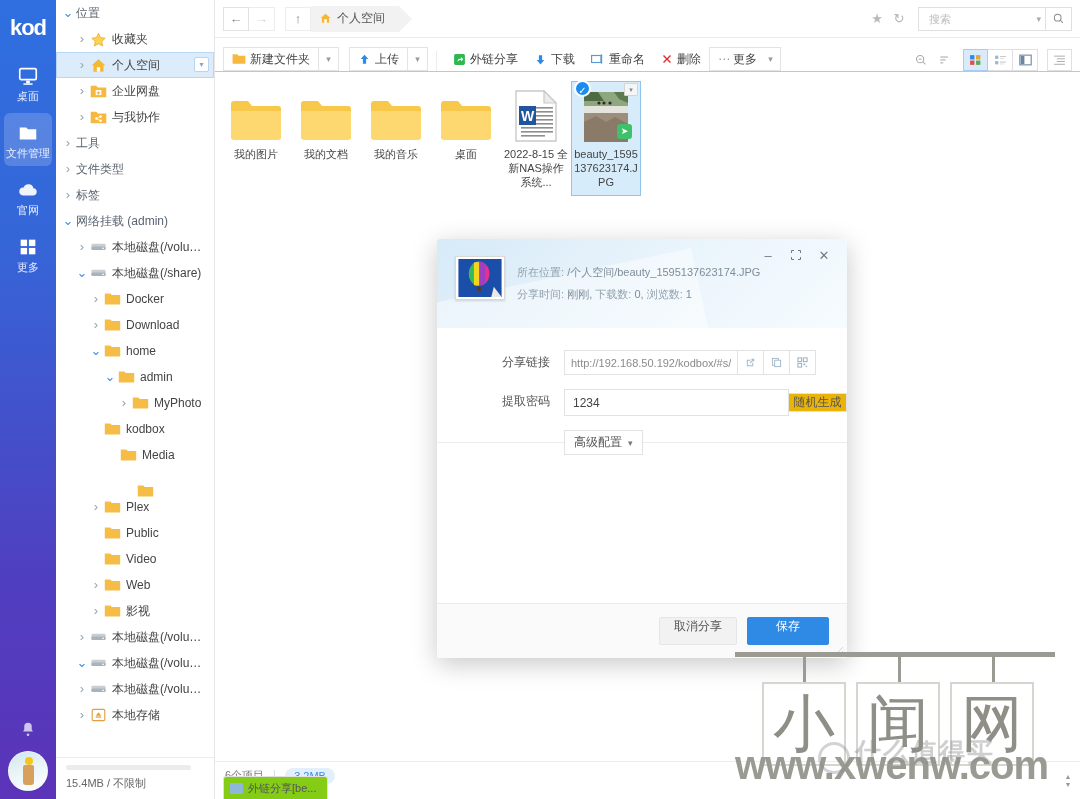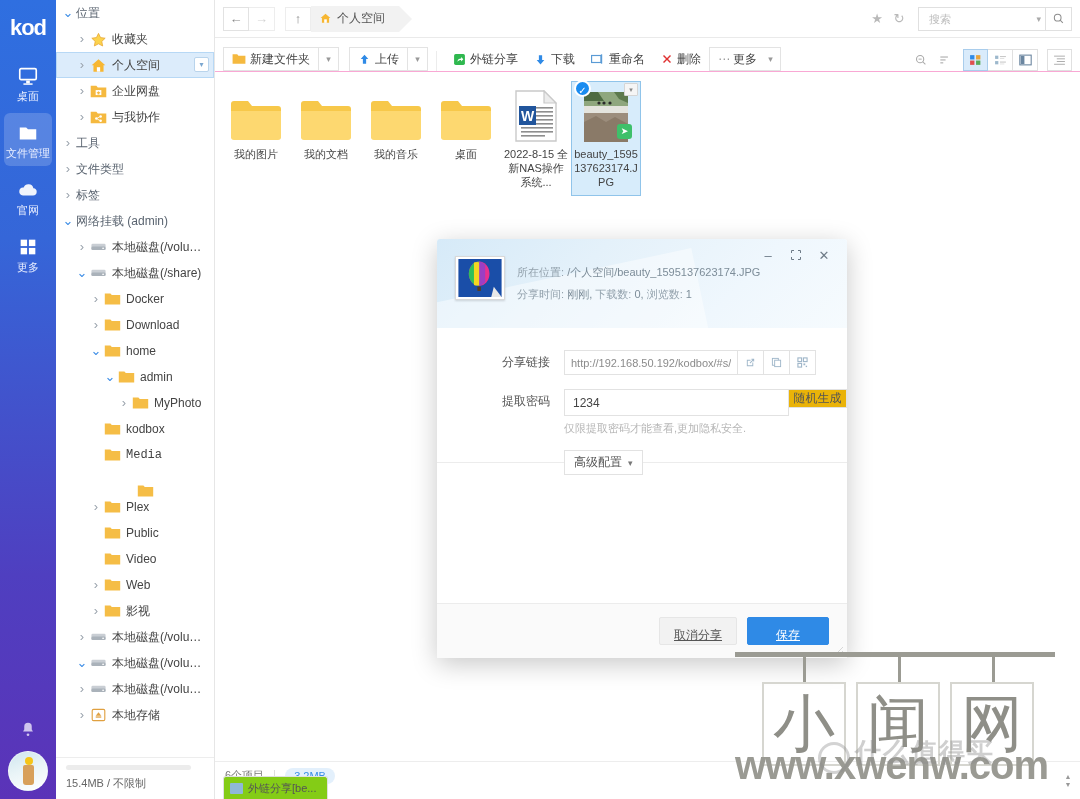--- a/index.html
+++ b/index.html
@@ -255,21 +255,21 @@
   .inputgrp input {
     flex: 1; height: 25px; border: 1px solid #e2e2e2; outline: none; padding: 0 6px;
     font-size: 11px; color: #8b8b8b; font-family: "Liberation Sans", sans-serif;
     background: #fff; min-width: 0;
   }
   .igbtn {
     width: 26px; border: 1px solid #e2e2e2; border-left: none; background: #fff;
     display: flex; align-items: center; justify-content: center; color: #9fb6c9;
     font-size: 11px; cursor: pointer;
   }
-  .pwdgrp { display: flex; align-items: flex-start; width: 283px; }
+  .pwdgrp { display: flex; align-items: center; width: 283px; }
   .pwdgrp input {
     flex: 1; height: 27px; border: 1px solid #e2e2e2; outline: none; padding: 0 8px;
     font-size: 12px; color: #444; font-family: "Liberation Sans", sans-serif;
   }
   .genbtn {
     width: 58px; border: 1px solid #e2e2e2; border-left: none; background: #eab308;
     display: flex; align-items: center; justify-content: center; font-size: 12px;
     color: #555; cursor: pointer;
   }
   .fhint { font-size: 11px; color: #b6b6b6; margin-top: 5px; }
@@ -280,21 +280,21 @@
     height: 25px; padding: 0 9px; border: 1px solid #e2e2e2; background: #fff;
     font-size: 12px; color: #555; cursor: pointer;
   }
   .dlg-foot {
     position: absolute; left: 0; right: 0; bottom: 0; height: 55px;
     border-top: 1px solid #ececec; background: #fafafa;
     display: flex; align-items: center; justify-content: flex-end; gap: 10px; padding-right: 18px;
   }
   .btn {
     height: 28px; min-width: 68px; padding: 0 14px; font-size: 12px; cursor: pointer;
-    display: flex; align-items: flex-end; justify-content: center; border-radius: 2px; text-decoration: underline;
+    display: flex; align-items: flex-start; justify-content: center; border-radius: 2px;
   }
   .btn.ghost { background: #f2f2f2; color: #555; border: 1px solid #e6e6e6; }
   .btn.primary { background: #2f8ae6; color: #fff; border: 1px solid #2f8ae6; min-width: 82px; }
   .dlg-grip {
     position: absolute; right: 3px; bottom: 2px; width: 10px; height: 10px; opacity: .35;
   }
 
   
   .wm { position: absolute; left: 735px; top: 647px; width: 345px; height: 152px; pointer-events: none; }
   .wm-bar { position: absolute; left: 0; top: 5px; width: 320px; height: 5px; background: #9b9b93; }
@@ -480,21 +480,21 @@
             </svg></span>
           <span class="tlbl">MyPhoto</span>
         </div>
         <div class="tnode" style="padding-left: 32px;">
           <span class="twist"></span>
           <span class="tico"><svg width="17" height="14" viewBox="0 0 24 20">
               <path d="M1 2h8l2 2.4h12V18H1z" fill="#f5bd46"></path>
             </svg></span>
           <span class="tlbl">kodbox</span>
         </div>
-        <div class="tnode" style="padding-left: 32px; font-family: Liberation Mono, monospace;">
+        <div class="tnode" style="padding-left: 48px;">
           <span class="twist"></span>
           <span class="tico"><svg width="17" height="14" viewBox="0 0 24 20">
               <path d="M1 2h8l2 2.4h12V18H1z" fill="#f5bd46"></path>
             </svg></span>
           <span class="tlbl">Media</span>
         </div>
         <div class="tnode" style="padding-left: 32px; flex-direction: column;">
           <span class="twist"></span>
           <span class="tico"><svg width="17" height="14" viewBox="0 0 24 20">
               <path d="M1 2h8l2 2.4h12V18H1z" fill="#f5bd46"></path>
@@ -896,21 +896,20 @@
 
       <div class="frow">
         <div class="flabel">提取密码</div>
         <div class="fctl">
           <div class="pwdgrp">
             <input value="1234" style="">
             <div class="genbtn">
               <span>随机生成</span>
             </div>
           </div>
-          <div class="fhint">仅限提取密码才能查看,更加隐私安全.</div>
         </div>
       </div>
 
       <div class="advrow">
         <div class="advline"></div>
         <div class="advbtn">
           <span>高级配置</span>
           <span style="font-size:9px;color:#777">▾</span>
         </div>
       </div>

